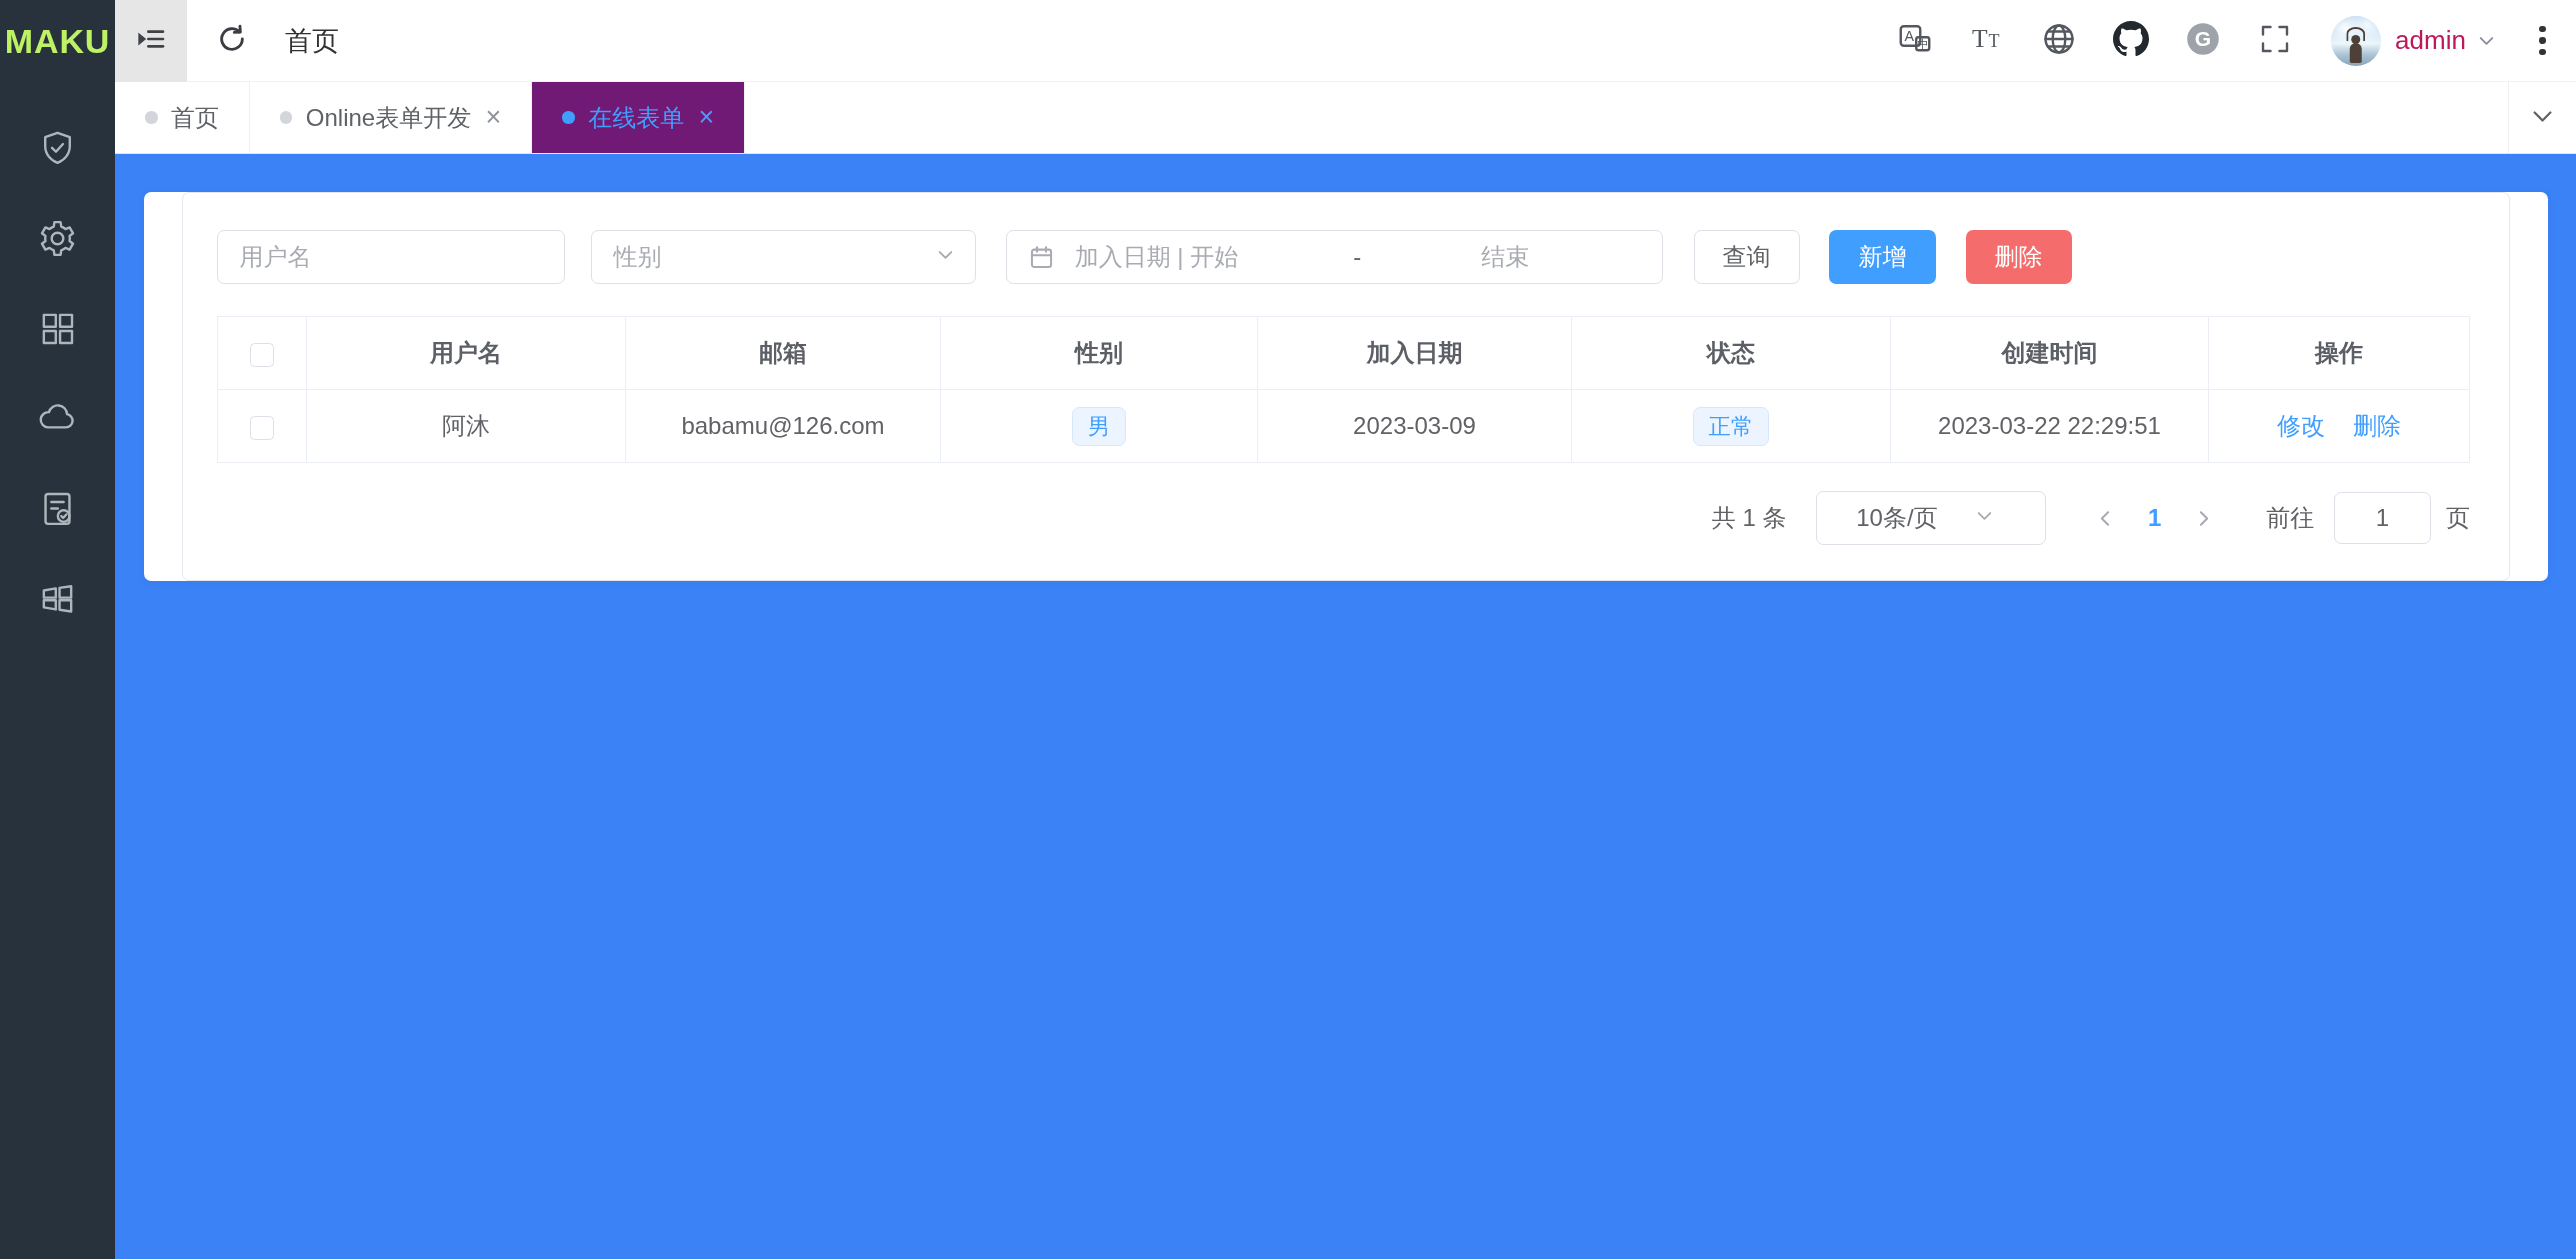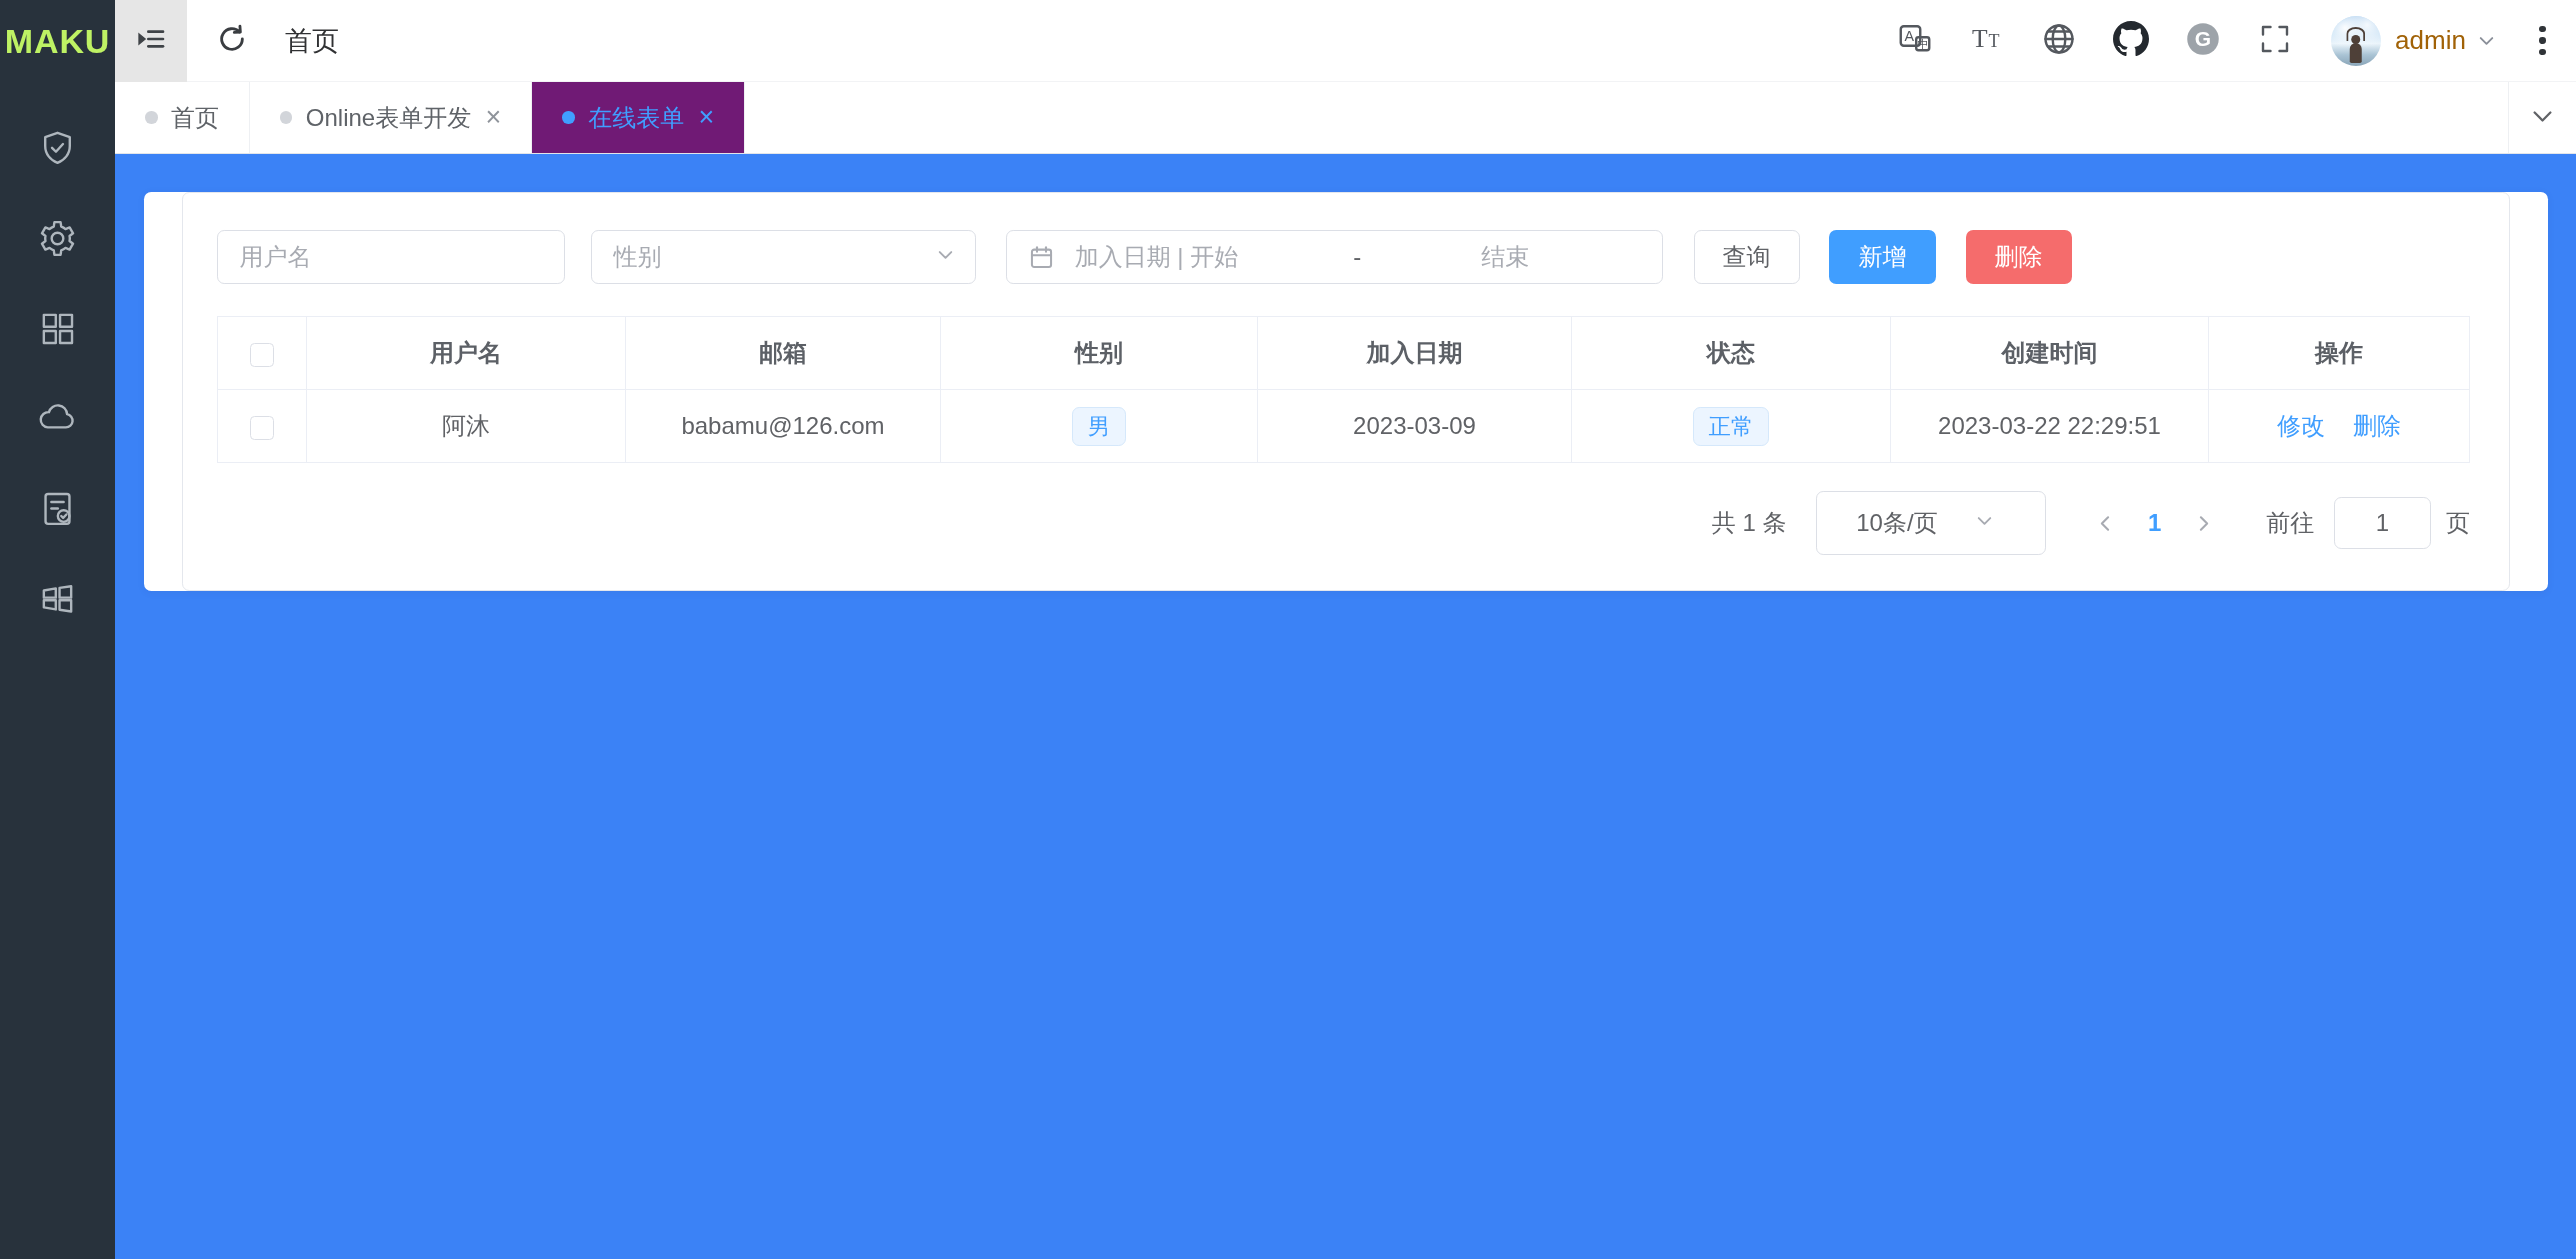--- a/index.html
+++ b/index.html
@@ -28,21 +28,21 @@
   .icon-stroke { stroke:#54585e; stroke-width:1.6; fill:none; stroke-linecap:round; stroke-linejoin:round; }
   .avatar { width:50px; height:50px; border-radius:50%; margin-left:36px; position:relative; overflow:hidden; cursor:pointer;
             background:linear-gradient(180deg,#9ec7ec 0%,#cde4f6 38%,#eaf4fb 55%,#a9c3d4 78%,#8aa5b8 100%); }
   .avatar .clouds { position:absolute; inset:0;
             background:radial-gradient(circle at 28% 24%, rgba(255,255,255,.95), rgba(255,255,255,0) 38%),
                        radial-gradient(circle at 72% 18%, rgba(255,255,255,.85), rgba(255,255,255,0) 42%); }
   .avatar .figure { position:absolute; bottom:2.7px; left:50%; transform:translateX(-50%); width:12.5px; height:19.7px; background:#4e4038; border-radius:6.3px 6.3px 1.8px 1.8px; }
   .avatar .figure::before { content:''; position:absolute; top:-8px; left:50%; transform:translateX(-50%); width:9px; height:9px; border-radius:50%; background:#4e4038; }
   .avatar .figure::after { content:''; position:absolute; top:-16px; left:50%; transform:translateX(-50%); width:15px; height:11.6px;
                            border:2.7px solid #4e4038; border-bottom:none; border-radius:50% 50% 0 0; }
-  .username { margin-left:14.3px; font-size:26px; color:#a16207; cursor:pointer; }
+  .username { margin-left:14.3px; font-size:26px; color:#be185d; cursor:pointer; }
   .caret-down svg { width:23px; height:23px; stroke:#8a8f99; stroke-width:2; fill:none; stroke-linecap:round; stroke-linejoin:round; }
   .caret-down { margin-left:9px; cursor:pointer; display:flex; }
   .kebab { margin-left:36px; display:flex; flex-direction:column; gap:5.4px; padding:5.4px; cursor:pointer; }
   .kebab i { width:6.3px; height:6.3px; border-radius:50%; background:#303438; }
 
   
   .tabbar { height:72px; background:#fff; border-bottom:0.9px solid #e2e5ea; display:flex; align-items:stretch; }
   .tab { display:flex; align-items:center; padding:0 30px; border-right:0.9px solid #eef0f3; cursor:pointer; font-size:24px; color:#5f6368; white-space:nowrap; }
   .tab .dot { width:12.5px; height:12.5px; border-radius:50%; background:#d2d5da; margin-right:13.4px; }
   .tab .close { margin-left:14.3px; font-size:27px; color:#8f949b; line-height:1; cursor:pointer; }
@@ -82,21 +82,21 @@
   .grid-table { width:100%; margin-top:32px; border-collapse:collapse; table-layout:fixed; font-size:24px; color:#606266; }
   .grid-table th, .grid-table td { border:0.9px solid #ebeef5; height:73px; text-align:center; vertical-align:middle; font-weight:normal; padding:0 7.2px; }
   .grid-table th { color:#5c6066; font-weight:bold; }
   .checkbox { width:24px; height:24px; border:1.3px solid #dcdfe6; border-radius:4.5px; background:#fff; display:inline-block; vertical-align:middle; cursor:pointer; }
   .tag { display:inline-block; height:39px; line-height:38px; padding:0 15px; background:#ecf5ff; border:0.9px solid #d5e8fb; border-radius:7.2px; color:#409eff; font-size:22.4px; }
   .link { color:#409eff; text-decoration:none; margin:0 10.7px; cursor:pointer; }
 
   
   .pagination { margin-top:28px; display:flex; align-items:center; justify-content:flex-end; font-size:24px; color:#606266; }
   .pg-total { margin-right:29.5px; }
-  .pg-size { width:230px; height:64px; border:0.9px solid #dcdfe6; border-radius:7.2px; display:flex; align-items:center; padding:0 16px 0 36px; cursor:pointer; }
+  .pg-size { width:230px; height:54px; border:0.9px solid #dcdfe6; border-radius:7.2px; display:flex; align-items:center; padding:0 16px 0 36px; cursor:pointer; }
   .pg-size span { flex:1; text-align:center; }
   .pg-arrow { margin:0 0 0 47px; display:flex; cursor:pointer; }
   .pg-arrow svg { width:25px; height:25px; stroke:#a8abb2; stroke-width:2; fill:none; stroke-linecap:round; stroke-linejoin:round; }
   .pg-page { margin:0 30px; color:#409eff; font-weight:bold; cursor:pointer; }
   .pg-next { margin-left:0; }
   .pg-goto-label { margin-left:50px; }
   .pg-goto { width:97px; height:52px; margin-left:19.7px; border:0.9px solid #dcdfe6; border-radius:7.2px; text-align:center; font-size:24px; color:#606266; outline:none; }
   .pg-unit { margin-left:15px; }
 </style>
 </head>

